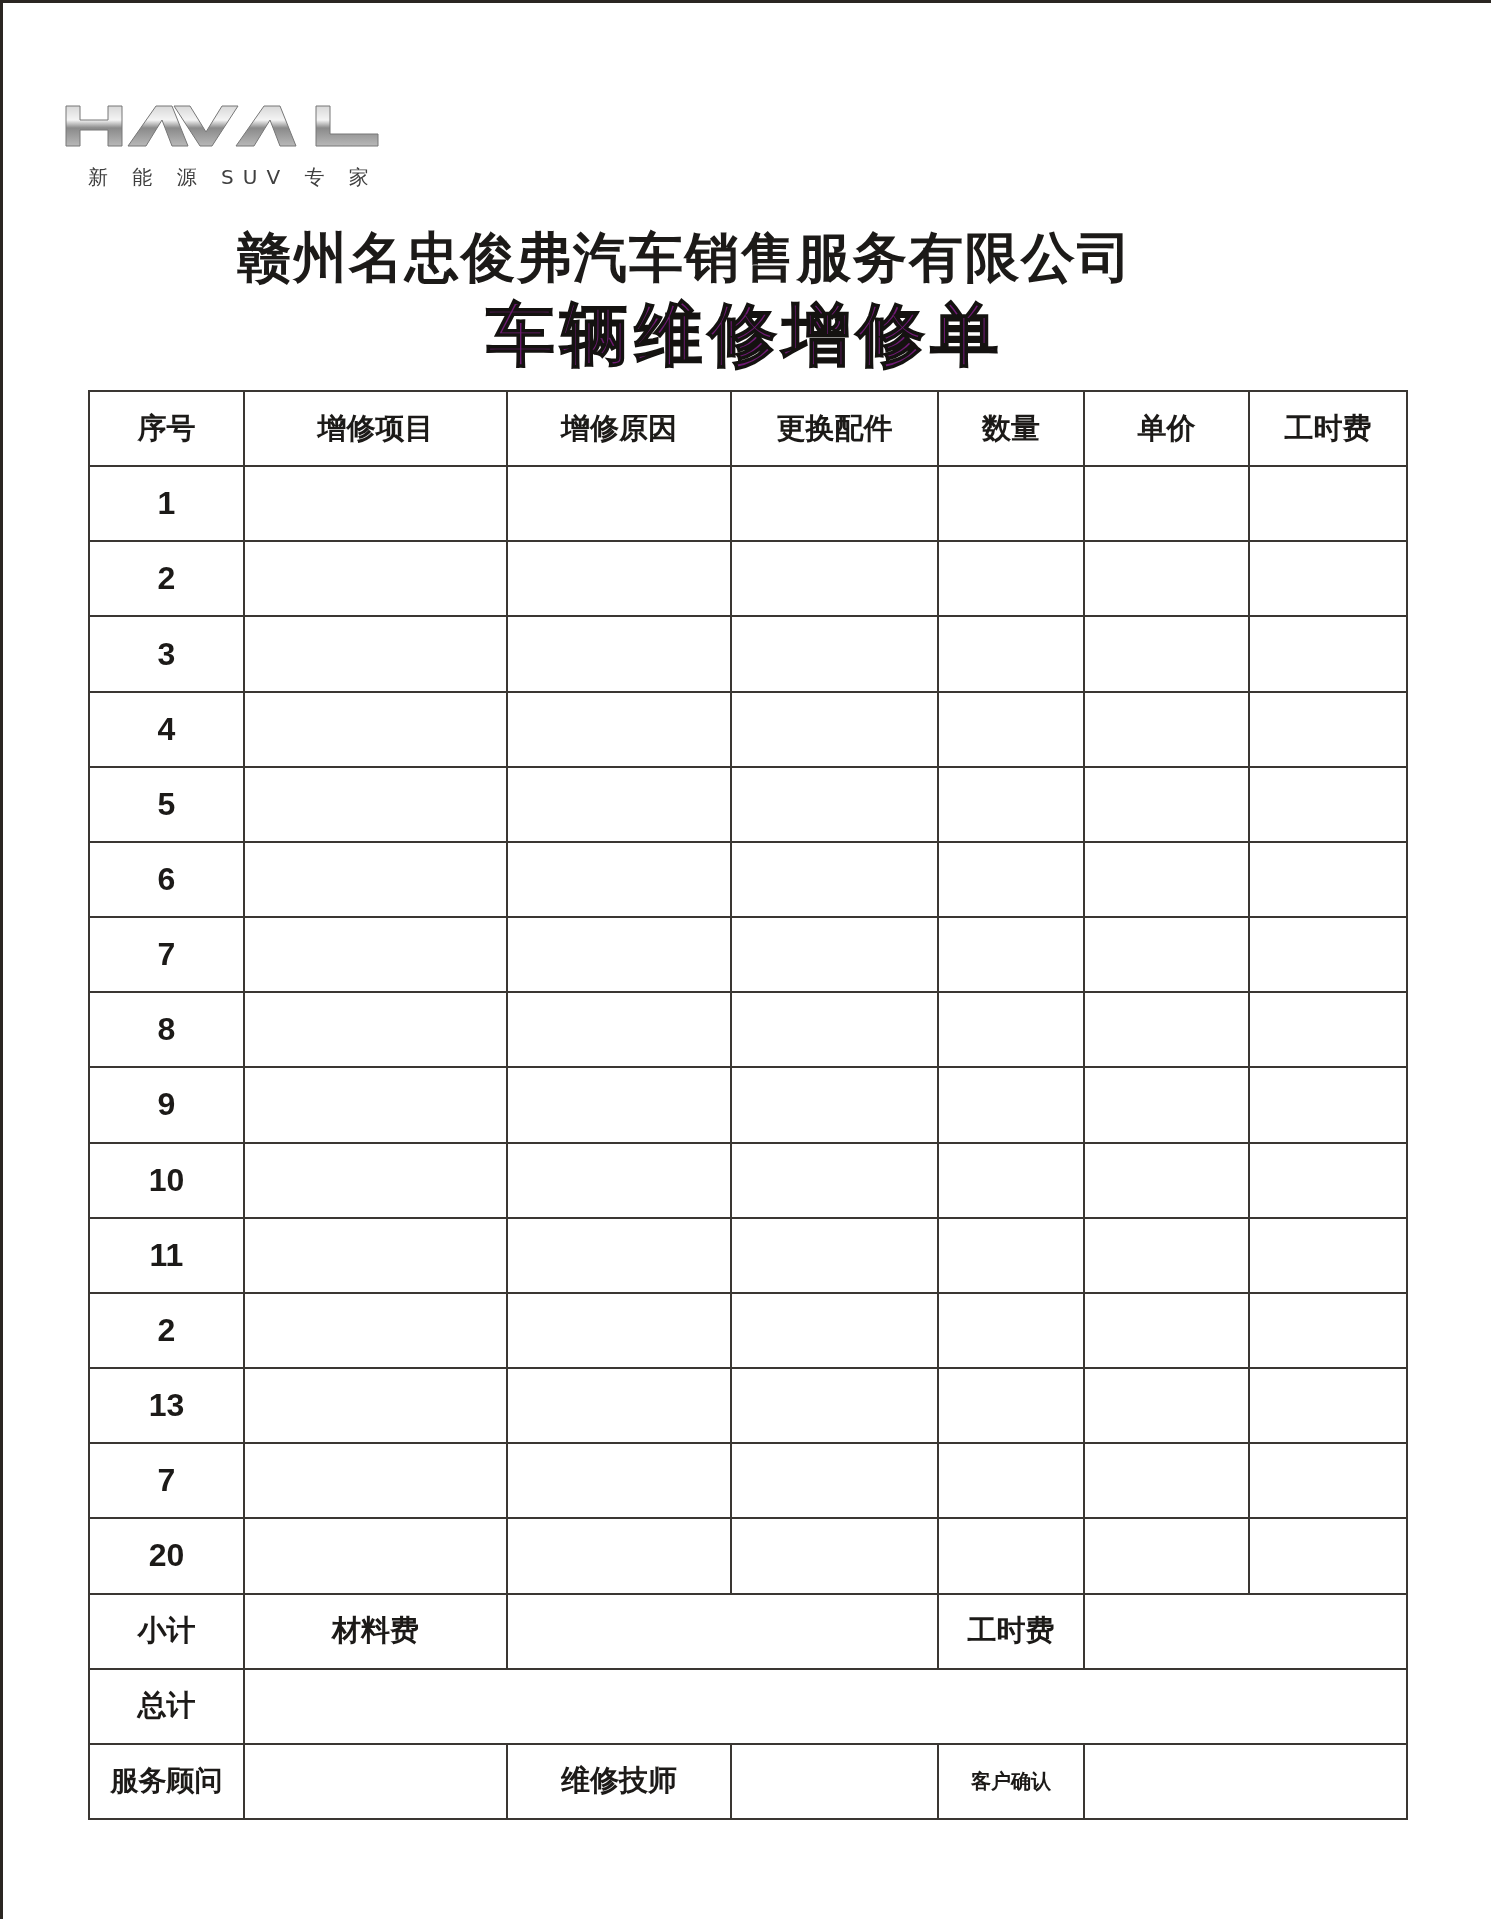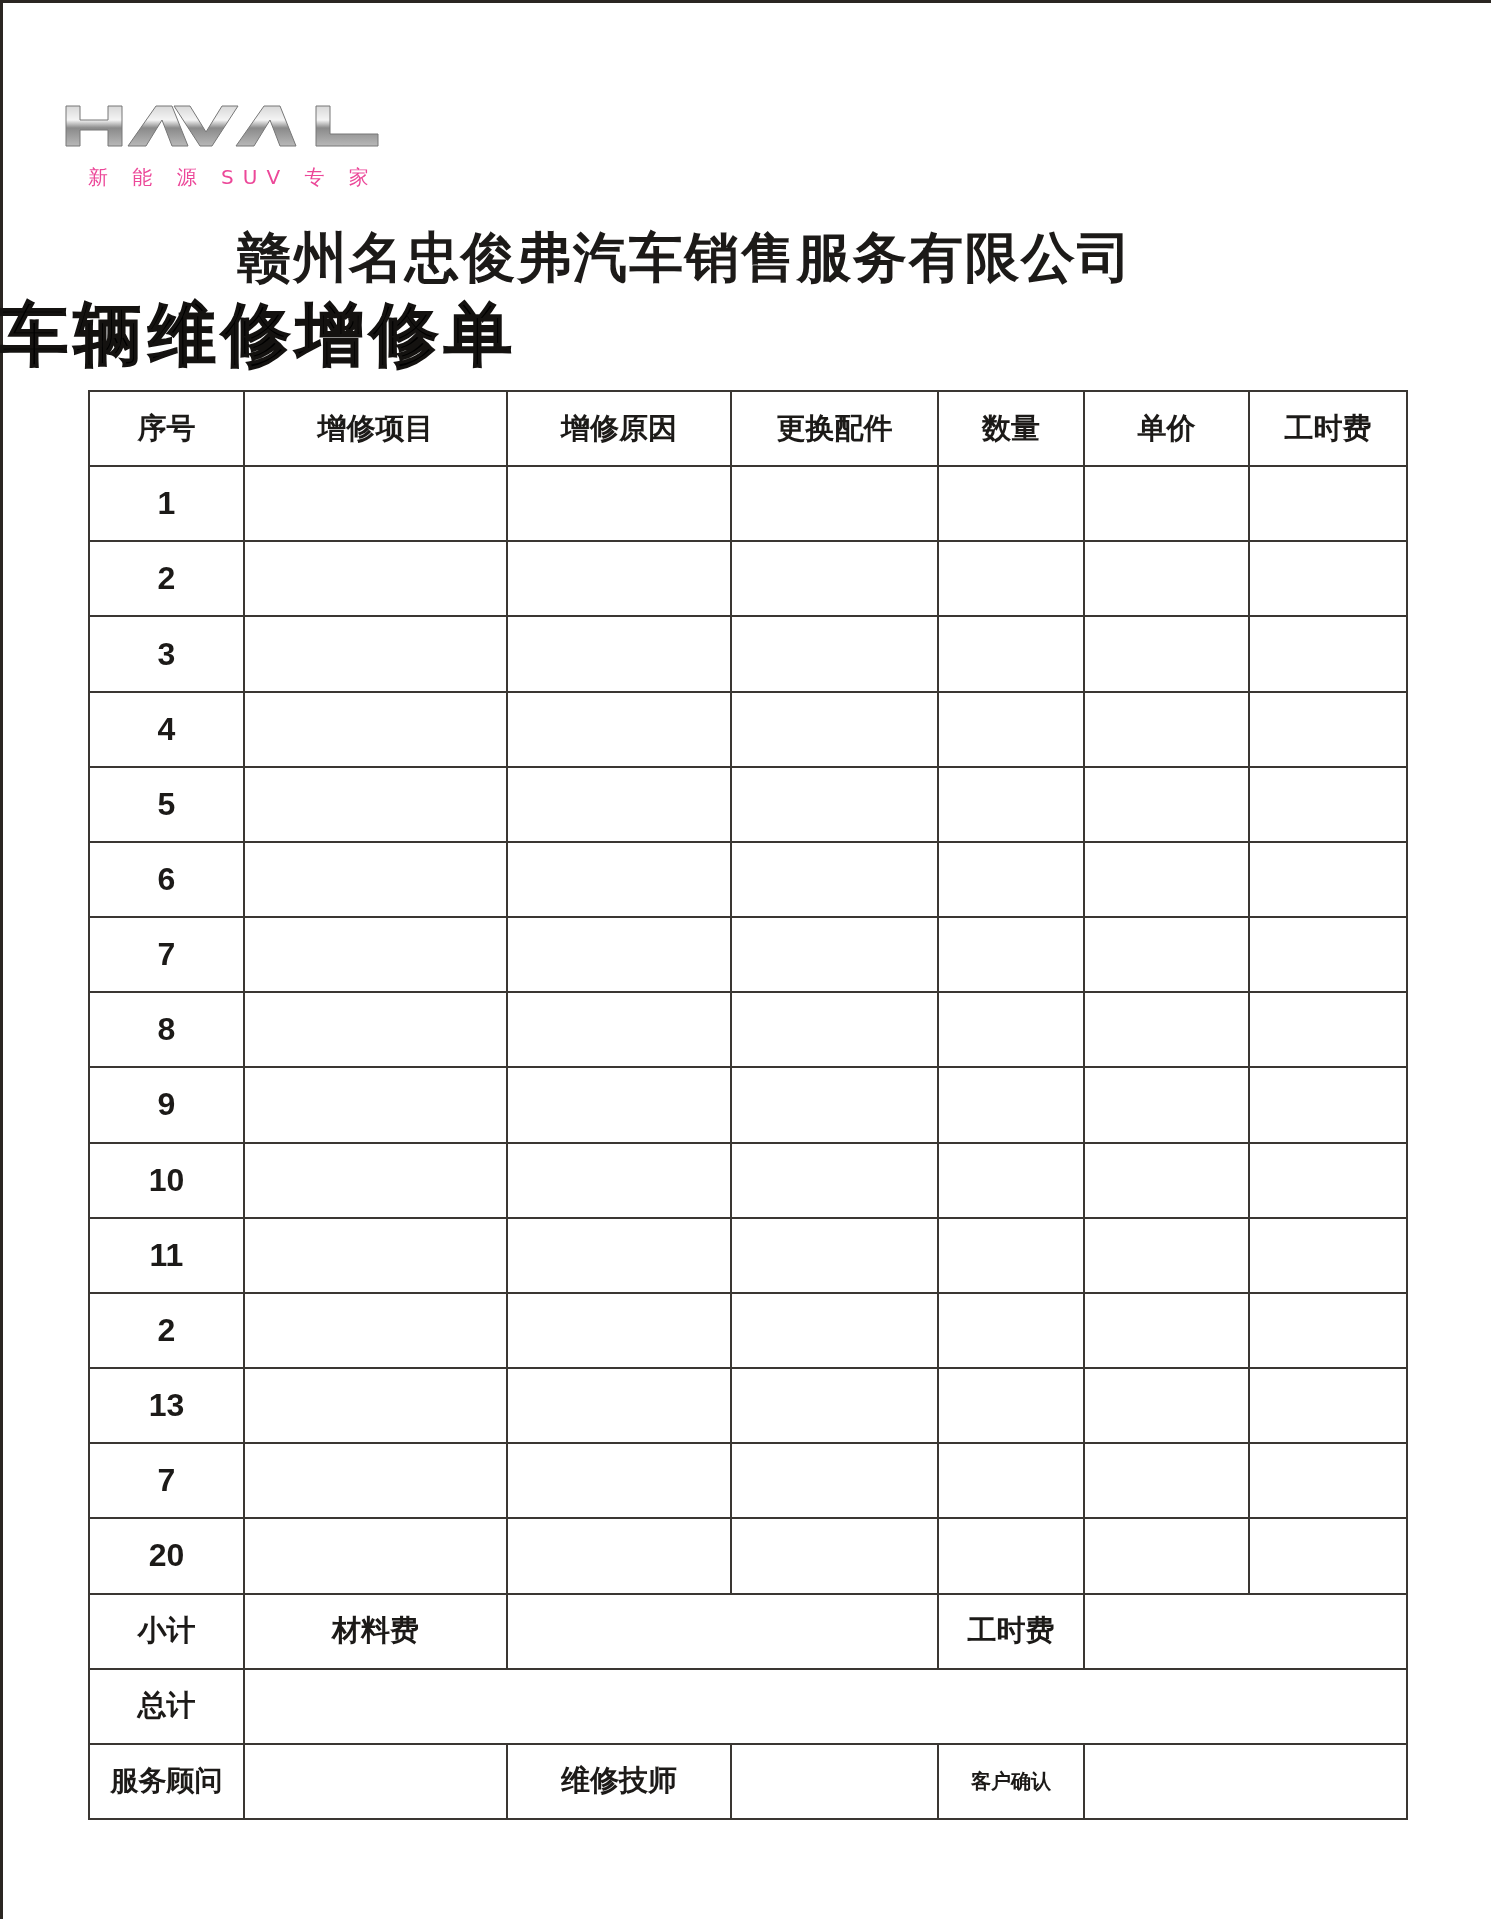--- a/index.html
+++ b/index.html
@@ -7,30 +7,30 @@
     width: 1491px; height: 1919px; position: relative; overflow: hidden;
     background: #ffffff; color: #1c1a18;
     font-family: "DejaVu Sans", "Liberation Sans", sans-serif;
   }
   .page-border-top { position: absolute; left: 0; top: 0; width: 1491px; height: 3px; background: #2a2622; }
   .page-border-left { position: absolute; left: 0; top: 0; width: 3px; height: 1919px; background: #2a2622; }
 
   .logo { position: absolute; left: 64px; top: 104px; width: 316px; height: 44px; }
   .tagline {
     position: absolute; left: 88px; top: 164px; width: 270px;
-    font-size: 20px; letter-spacing: 9px; color: #ec4899; white-space: nowrap;
+    font-size: 20px; letter-spacing: 9px; color: #404040; white-space: nowrap;
   }
   .company {
     position: absolute; left: 0; top: 222px; width: 1370px; text-align: center;
     font-size: 54px; font-weight: bold; letter-spacing: 2px; color: #1c1a18;
     transform: scaleY(1.0);
   }
   .doc-title {
-    position: absolute; left: 0; top: 290px; width: 1491px; text-align: left;
-    font-size: 68px; font-weight: 900; letter-spacing: 6px; color: #000000;
+    position: absolute; left: 0; top: 290px; width: 1491px; text-align: center;
+    font-size: 68px; font-weight: 900; letter-spacing: 6px; color: #701a75;
     -webkit-text-stroke: 1.5px #141210;
   }
 
   table.form {
     position: absolute; left: 88px; top: 390px;
     width: 1318px; height: 1430px;
     border-collapse: collapse; table-layout: fixed;
     border: 2.5px solid #2a2622;
   }
   table.form td {

